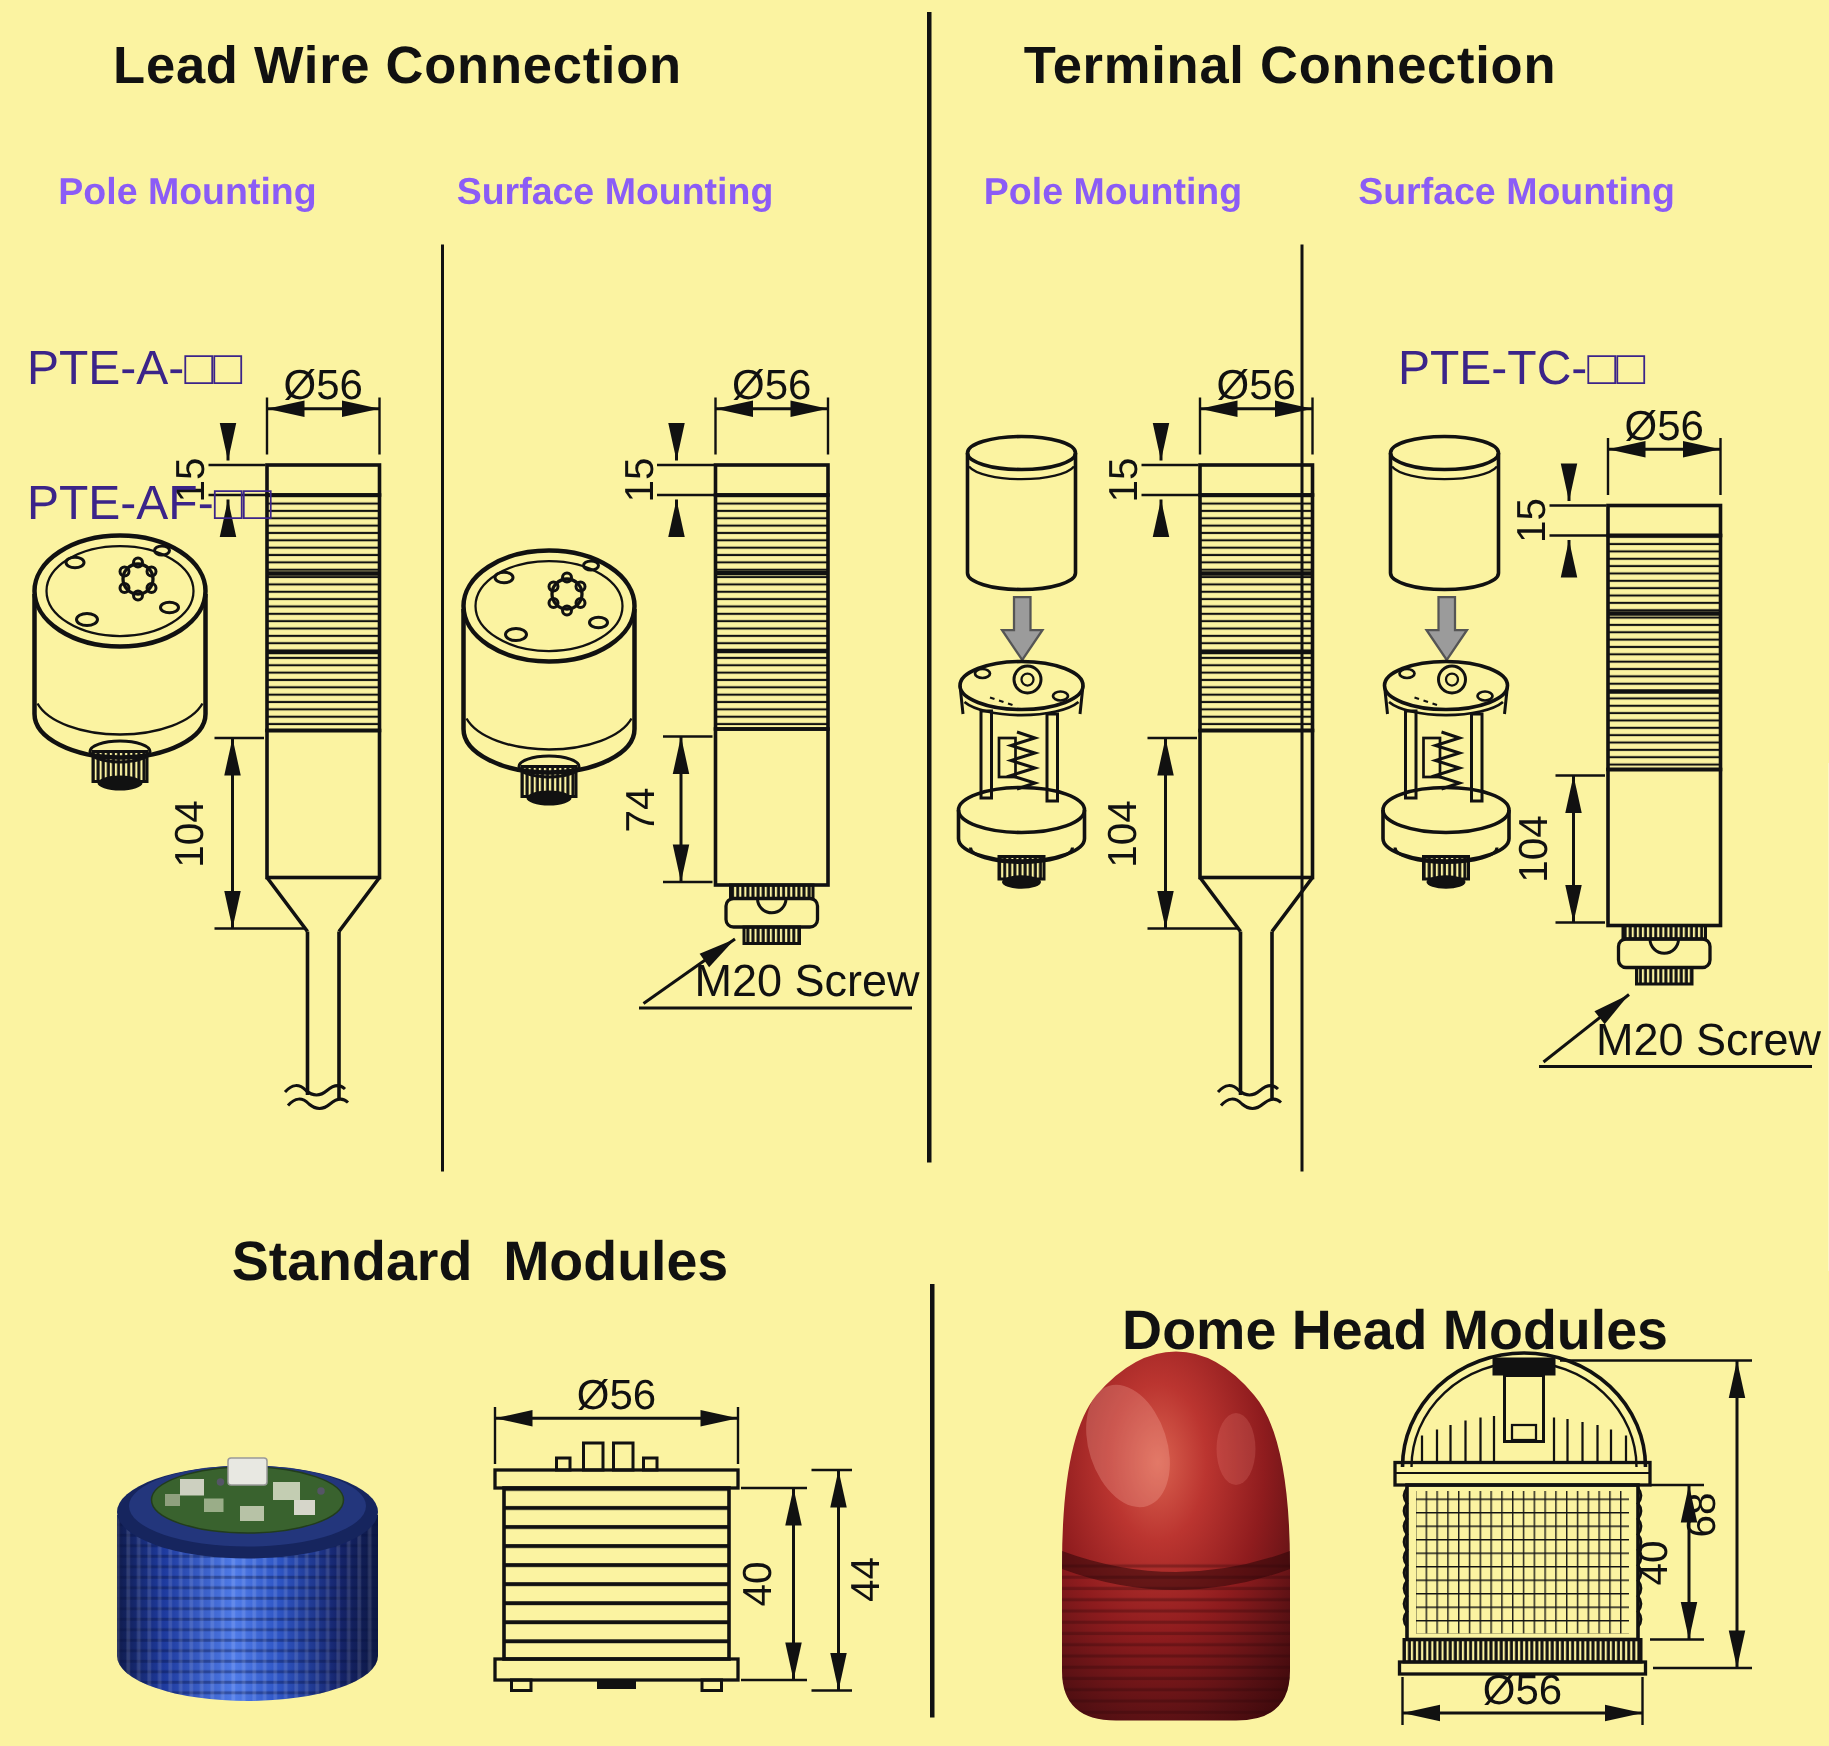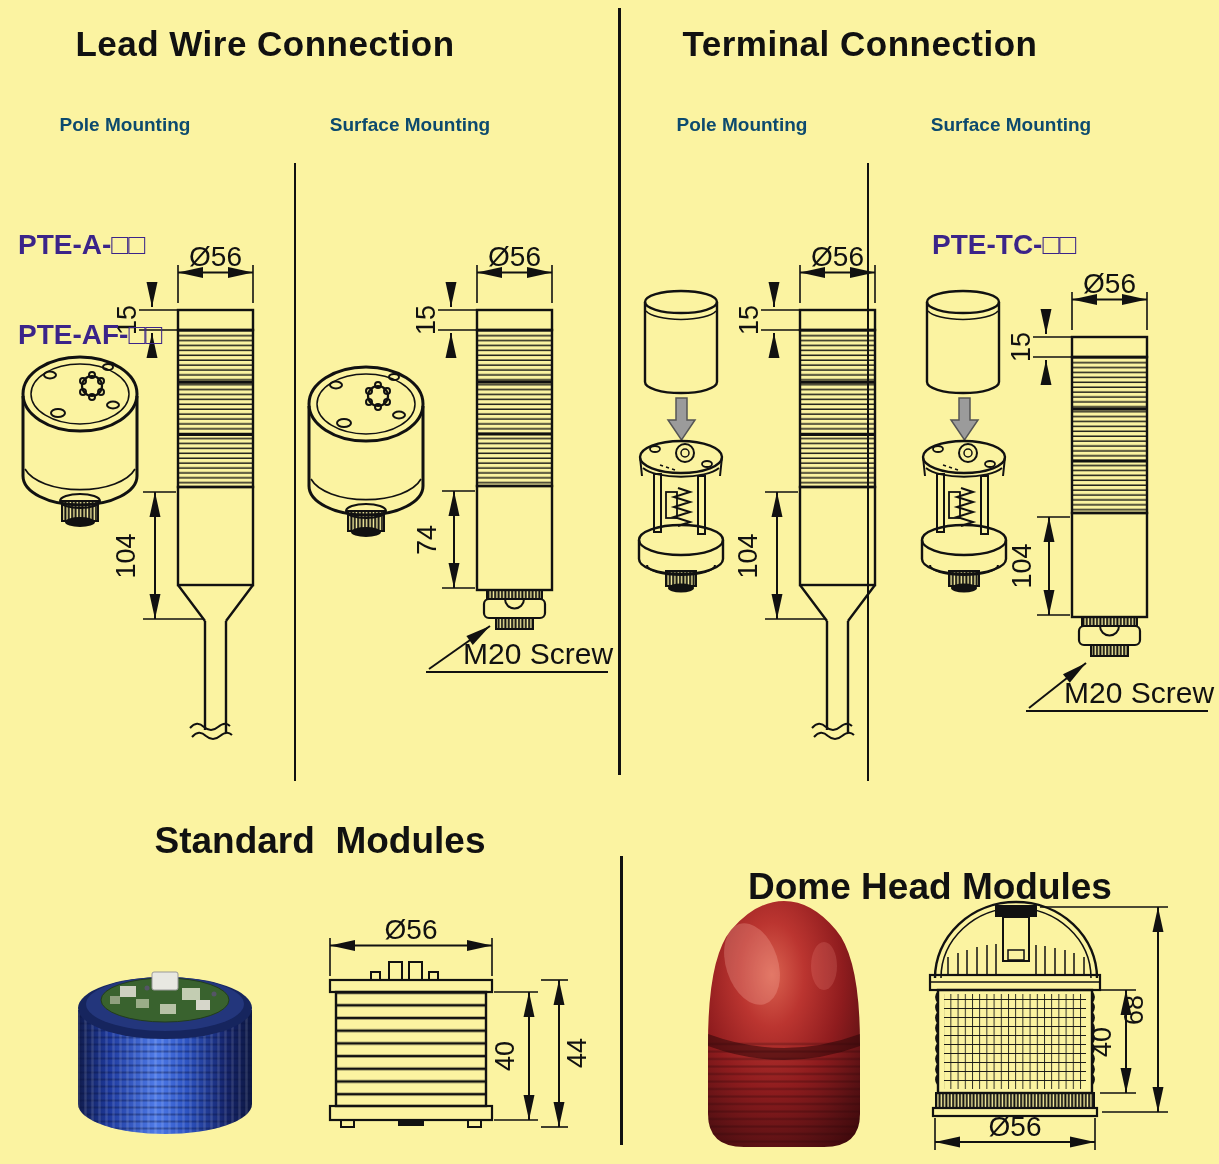--- a/index.html
+++ b/index.html
@@ -1,21 +1,21 @@
 <!DOCTYPE html>
 <html><head>
 <meta charset="utf-8">
 <style>
   html,body{margin:0;padding:0;}
   #page{position:relative;width:1219px;height:1164px;background:#FBF3A1;overflow:hidden;
         font-family:"Liberation Sans",sans-serif;color:#111;}
   .abs{position:absolute;}
   .sec-title{font-size:35px;font-weight:bold;text-align:center;color:#111;letter-spacing:.5px;}
-  .sub-title{font-size:19px;font-weight:bold;text-align:center;color:#0c4a6e;}
-  .models{font-size:28px;font-weight:bold;color:#3B2489;line-height:30px;white-space:pre;}
+  .sub-title{font-size:25px;font-weight:bold;text-align:center;color:#8b5cf6;}
+  .models{font-size:32px;font-weight:normal;color:#3B2489;line-height:30px;white-space:pre;}
   .big-title{font-size:37px;font-weight:bold;text-align:center;color:#111;white-space:pre;}
   .vline{background:#111;}
   svg text{font-family:"Liberation Sans",sans-serif;fill:#111;}
   .dim{font-size:28px;}
   .dim-sm{font-size:27px;}
   .screw{font-size:30px;}
 </style>
 </head>
 <body>
 

